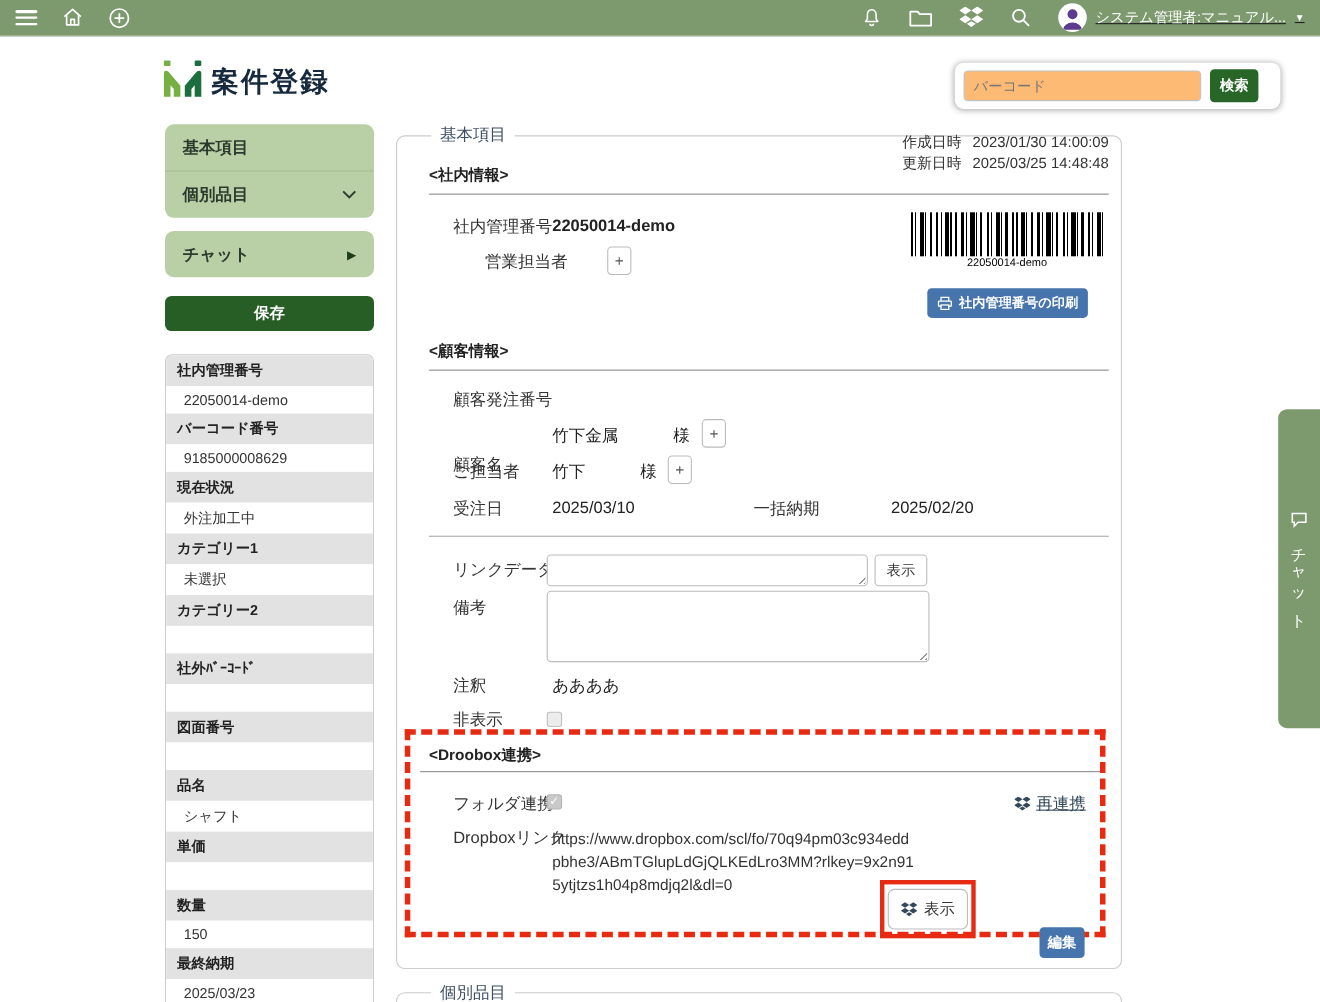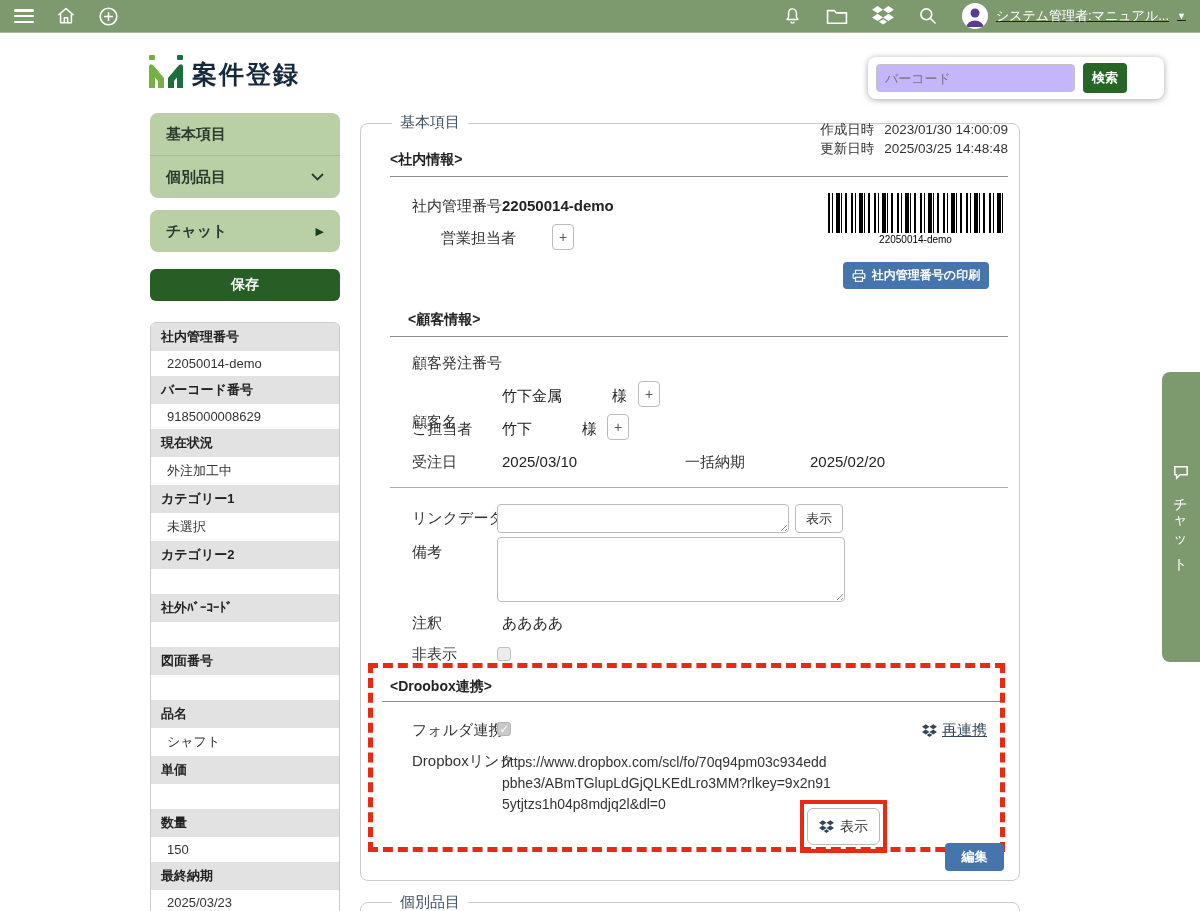--- a/index.html
+++ b/index.html
@@ -23,21 +23,21 @@
   #tb-avatar { width:26px; height:26px; border-radius:50%; background:#fff;
     display:flex; align-items:center; justify-content:center; overflow:hidden; }
   .caret { font-size:9px; color:#fff; }
 
   
   #logo { left:148px; top:54px; width:36px; height:38px; }
   #page-title { left:192px; top:58px; font-size:25px; font-weight:bold; color:#17293e; letter-spacing:2px; }
   #search-card { left:868px; top:57px; width:296px; height:42px; background:#fff;
     border-radius:8px; box-shadow:0 1px 6px rgba(0,0,0,.35); display:flex; align-items:center;
     padding:0 8px; gap:8px; }
-  #barcode-input { width:199px; height:28px; background:#c4b5fd; border:1px solid #c2c2c2;
+  #barcode-input { width:216px; height:28px; background:#fdba74; border:1px solid #c2c2c2;
     border-radius:4px; padding:0 8px; font-size:13px; color:#555; outline:none;
     font-family:"Liberation Sans","DejaVu Sans",sans-serif; }
   #search-btn { width:44px; height:30px; background:#276627; color:#fff; font-size:13px;
     font-weight:bold; border:none; border-radius:4px; cursor:pointer;
     font-family:"Liberation Sans","DejaVu Sans",sans-serif; }
 
   
   .side-nav { left:150px; width:190px; background:#b9cfa5; border-radius:8px; overflow:hidden; }
   .side-row { height:42px; display:flex; align-items:center; padding:0 16px;
     font-size:15px; font-weight:bold; color:#2a3b2d; cursor:pointer; }
@@ -259,21 +259,21 @@
   </div>
   <button class="blue-btn abs" style="left:843px; top:262px; width:146px; height:27px; font-size:12px;">
     <svg width="14" height="13" viewBox="0 0 24 22" fill="none" stroke="#fff" stroke-width="2">
         <path d="M6 8 V2 H18 V8"></path>
         <rect x="2" y="8" width="20" height="8" rx="1"></rect>
         <rect x="6" y="14" width="12" height="7" fill="#4674ad"></rect>
       </svg>
     <span>社内管理番号の印刷</span>
   </button>
 
-  <div class="sec-head abs" style="left:408px; top:311px;">&lt;顧客情報&gt;</div>
+  <div class="sec-head abs" style="left:390px; top:311px;">&lt;顧客情報&gt;</div>
   <div class="hr abs" style="left:390px; top:336px; width:618px;"></div>
 
   <div class="flabel abs" style="left:412px; top:354px;">顧客発注番号</div>
 
   <div class="flabel abs" style="left:412px; top:372px;margin-top:41px;">顧客名</div>
   <div class="fvalue abs" style="left:502px; top:387px;">竹下金属</div>
   <div class="fvalue abs" style="left:612px; top:387px;">様</div>
   <button class="plus-btn abs" style="left:638px; top:381px;">+</button>
 
   <div class="flabel abs" style="left:412px; top:420px;">ご担当者</div>
@@ -327,21 +327,21 @@
 
   <div id="dbx-show-outline" class="abs">
     <button id="dbx-show-btn" class="white-btn">
       <svg width="15" height="14" fill="#33475b">
           <use href="#dbx"></use>
         </svg>
       <span>表示</span>
     </button>
   </div>
 
-  <button class="blue-btn abs" style="left:945px; top:843px; width:59px; height:28px; font-size:13px;">編集</button>
+  <button class="blue-btn abs" style="left:945px; top:843px; width:41px; height:28px; font-size:13px;">編集</button>
 
   <div class="fieldset abs" style="left:360px; top:902px; width:660px; height:30px;"></div>
   <div class="legend abs" style="left:392px; top:893px;">個別品目</div>
 
   <div id="chat-tab" class="abs">
     <svg width="16" height="15" viewBox="0 0 18 17" fill="none" stroke="#fff" stroke-width="1.6">
       <path d="M2 2 H16 V11 H8 L4 15 V11 H2 Z"></path>
     </svg>
     <span class="vtext">チャット</span>
   </div>

